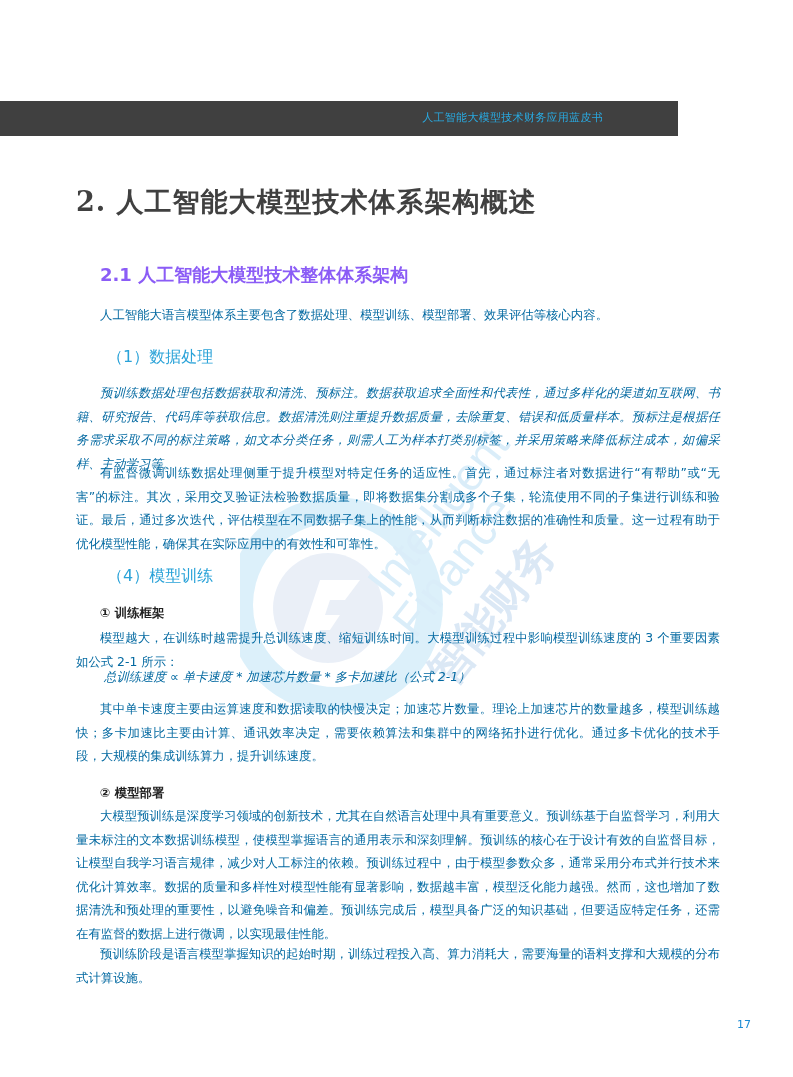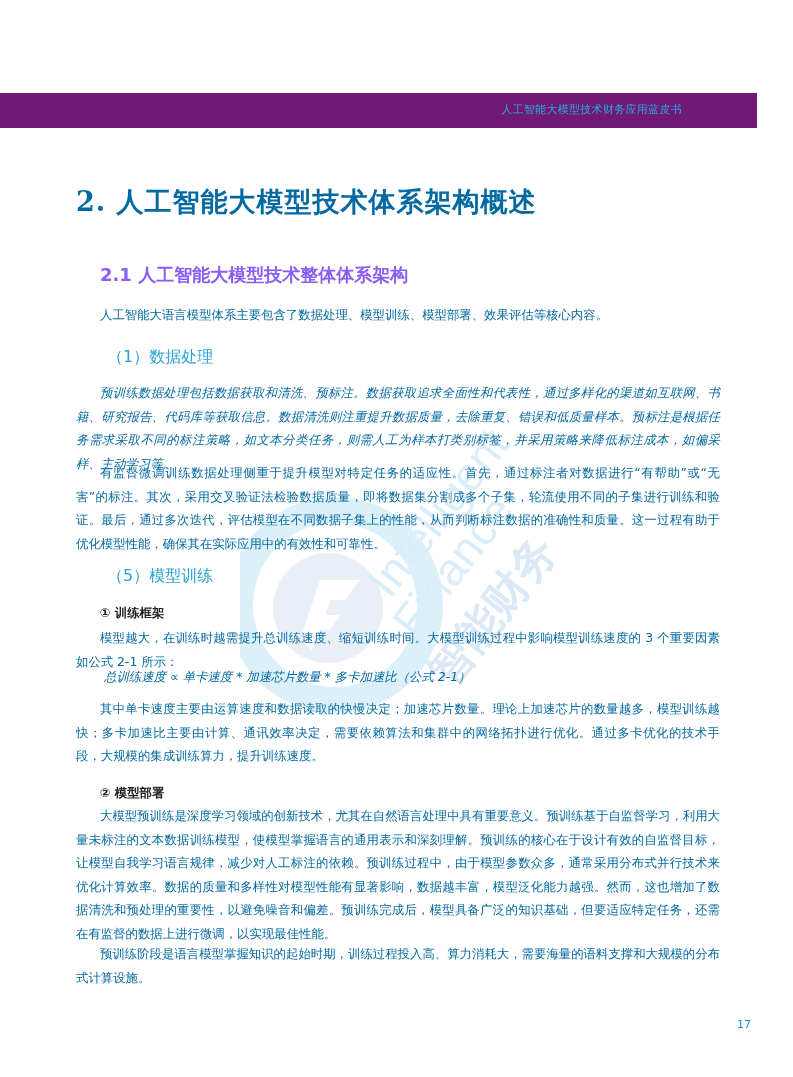--- a/index.html
+++ b/index.html
@@ -3,31 +3,31 @@
 <meta charset="utf-8">
 <style>
   html, body { margin: 0; padding: 0; }
   body {
     width: 793px; height: 1077px; position: relative; overflow: hidden;
     background: #ffffff;
     font-family: "DejaVu Sans", "Liberation Sans", sans-serif;
     color: #333333;
   }
   .header-band {
-    position: absolute; left: 0; top: 93px; width: 757px; height: 35px;
-    background: #701a75;
+    position: absolute; left: 0; top: 101px; width: 678px; height: 35px;
+    background: #404040;
   }
   .header-title {
     position: absolute; right: 75px; top: 9px;
     font-size: 11px; color: #29a9e0; letter-spacing: 0.3px;
   }
   .chapter-title {
     position: absolute; left: 76px; top: 184px;
     font-family: "DejaVu Serif", "Liberation Serif", serif;
-    font-size: 27px; font-weight: bold; color: #0369a1;
+    font-size: 27px; font-weight: bold; color: #404040;
     letter-spacing: 1px;
   }
   .section-title {
     position: absolute; left: 100px; top: 263px;
     font-size: 18px; font-weight: bold; color: #8b5cf6;
   }
   .sub-title {
     position: absolute; left: 107px;
     font-size: 16px; color: #29a2d8; text-align: center;
   }
@@ -69,21 +69,21 @@
 <div class="section-title">2.1 人工智能大模型技术整体体系架构</div>
 
 <div class="para" style="left:100px; top:303px;">人工智能大语言模型体系主要包含了数据处理、模型训练、模型部署、效果评估等核心内容。</div>
 
 <div class="sub-title" style="top:347px;">（1）数据处理</div>
 
 <div class="para indent" style="top:381px;font-style:italic;">预训练数据处理包括数据获取和清洗、预标注。数据获取追求全面性和代表性，通过多样化的渠道如互联网、书籍、研究报告、代码库等获取信息。数据清洗则注重提升数据质量，去除重复、错误和低质量样本。预标注是根据任务需求采取不同的标注策略，如文本分类任务，则需人工为样本打类别标签，并采用策略来降低标注成本，如偏采样、主动学习等。</div>
 
 <div class="para indent" style="top:461px;">有监督微调训练数据处理侧重于提升模型对特定任务的适应性。首先，通过标注者对数据进行“有帮助”或“无害”的标注。其次，采用交叉验证法检验数据质量，即将数据集分割成多个子集，轮流使用不同的子集进行训练和验证。最后，通过多次迭代，评估模型在不同数据子集上的性能，从而判断标注数据的准确性和质量。这一过程有助于优化模型性能，确保其在实际应用中的有效性和可靠性。</div>
 
-<div class="sub-title" style="top:566px;">（5）模型训练</div>
+<div class="sub-title" style="top:566px;">（4）模型训练</div>
 
 <div class="item-head" style="top:605px;">① 训练框架</div>
 
 <div class="para indent" style="top:626px;">模型越大，在训练时越需提升总训练速度、缩短训练时间。大模型训练过程中影响模型训练速度的 3 个重要因素如公式 2-1 所示：</div>
 
 <div class="para" style="left:104px; top:665px;font-style:italic;">总训练速度 ∝ 单卡速度 * 加速芯片数量 * 多卡加速比（公式 2-1）</div>
 
 <div class="para indent" style="top:697px;">其中单卡速度主要由运算速度和数据读取的快慢决定；加速芯片数量。理论上加速芯片的数量越多，模型训练越快；多卡加速比主要由计算、通讯效率决定，需要依赖算法和集群中的网络拓扑进行优化。通过多卡优化的技术手段，大规模的集成训练算力，提升训练速度。</div>
 
 <div class="item-head" style="top:785px;">② 模型部署</div>

